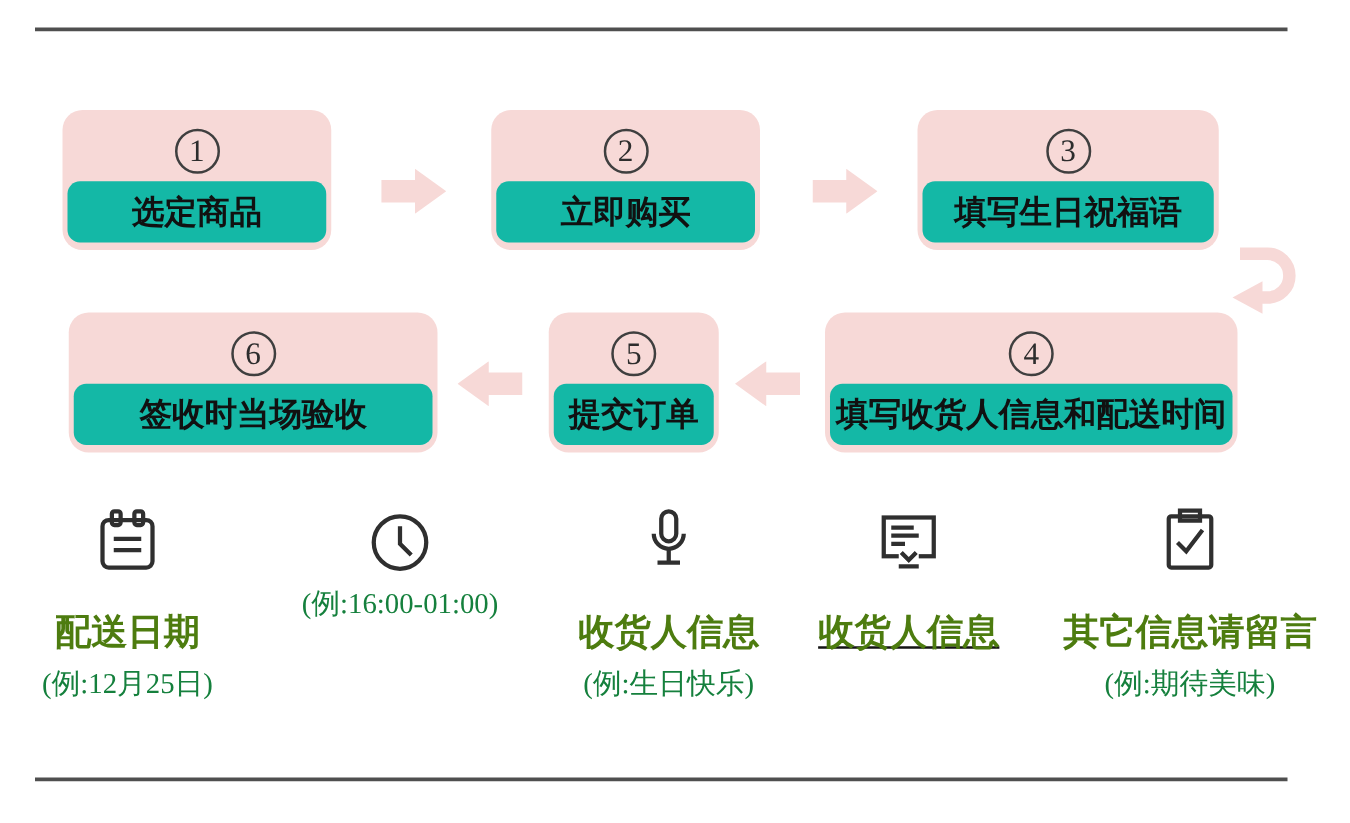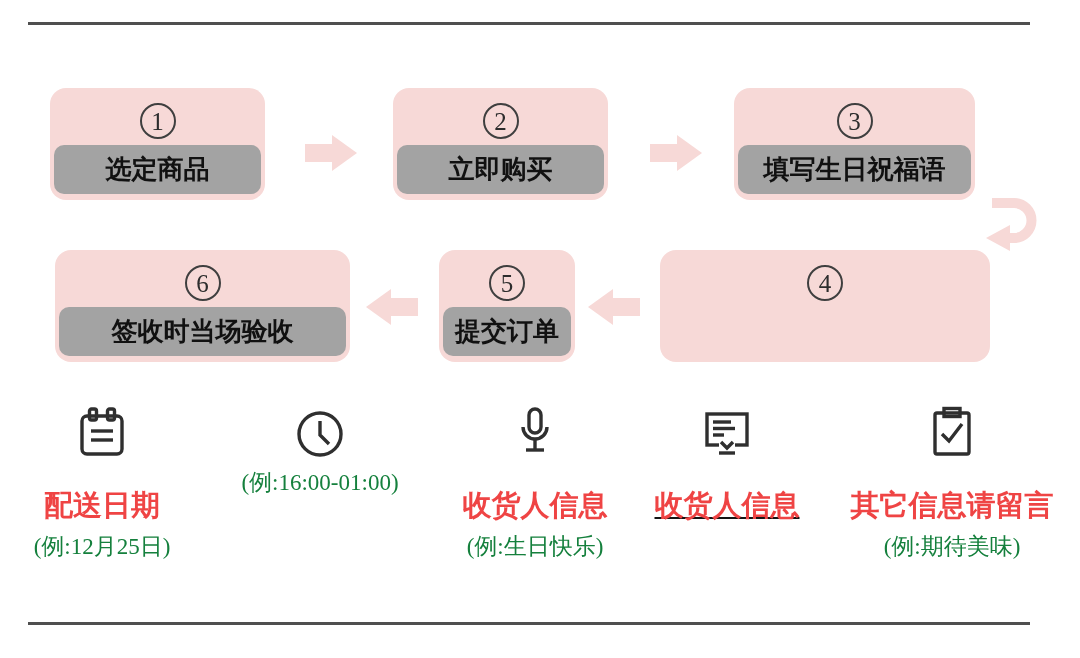--- a/index.html
+++ b/index.html
@@ -20,21 +20,21 @@
   }
   .step-head{position:absolute;top:0;left:0;right:0;height:56px;text-align:center;}
   .num-circle{
     width:36px;height:36px;margin:15px auto 0;box-sizing:border-box;
     border:2.5px solid #3f3f3f;border-radius:50%;
     display:flex;align-items:center;justify-content:center;
     font-size:25px;color:#2d2d2d;background:transparent;line-height:1;
   }
   .step-body{
     position:absolute;left:4px;right:4px;top:57px;bottom:6px;
-    background:#a3a3a3;border-radius:10px;
+    background:#14b8a6;border-radius:10px;
     display:flex;align-items:center;justify-content:center;
     font-size:26px;font-weight:bold;white-space:nowrap;color:#111;
   }
   .pos-1{left:50px;top:88px;width:215px;}
   .pos-2{left:393px;top:88px;width:215px;}
   .pos-3{left:734px;top:88px;width:241px;}
   .pos-4{left:660px;top:250px;width:330px;}
   .pos-5{left:439px;top:250px;width:136px;}
   .pos-6{left:55px;top:250px;width:295px;}
 
@@ -52,21 +52,21 @@
     position:absolute;top:406px;text-align:center;
     display:flex;flex-direction:column;align-items:center;
   }
   .lc-1{left:12px;width:180px;}
   .lc-2{left:230px;width:180px;}
   .lc-3{left:435px;width:200px;}
   .lc-4{left:627px;width:200px;text-decoration:underline;}
   .lc-5{left:842px;width:220px;}
   .legend-icon{width:56px;height:56px;}
   .legend-icon .st{stroke:var(--ink,#2f2f2f);stroke-width:3.4;fill:none;}
-  .legend-label{margin-top:24px;font-size:29px;font-weight:bold;white-space:nowrap;color:#ef4444;}
+  .legend-label{margin-top:24px;font-size:29px;font-weight:bold;white-space:nowrap;color:#4d7c0f;}
   .legend-example{margin-top:5px;font-size:23px;white-space:nowrap;color:#15803d;}
 </style>
 </head>
 <body>
 
 <div class="rule top"></div>
 <div class="rule bottom"></div>
 
 <div class="step-box pos-1">
   <div class="step-head">
@@ -101,20 +101,21 @@
 
 <svg class="loop-arrow" viewBox="0 0 62 64">
   <path class="loop-stroke" d="M 8 11 H 30 A 17.5 17.5 0 0 1 30 46 H 24"></path>
   <polygon class="arrow-shape" points="2,46 26,33 26,59"></polygon>
 </svg>
 
 <div class="step-box pos-4">
   <div class="step-head">
     <div class="num-circle">4</div>
   </div>
+  <div class="step-body">填写收货人信息和配送时间</div>
 </div>
 
 <svg class="flow-arrow fa-3" viewBox="0 0 52 36">
   <polygon class="arrow-shape" points="25,0 0,18 25,36"></polygon>
   <rect class="arrow-shape" x="24" y="9" width="28" height="18"></rect>
 </svg>
 
 <div class="step-box pos-5">
   <div class="step-head">
     <div class="num-circle">5</div>

